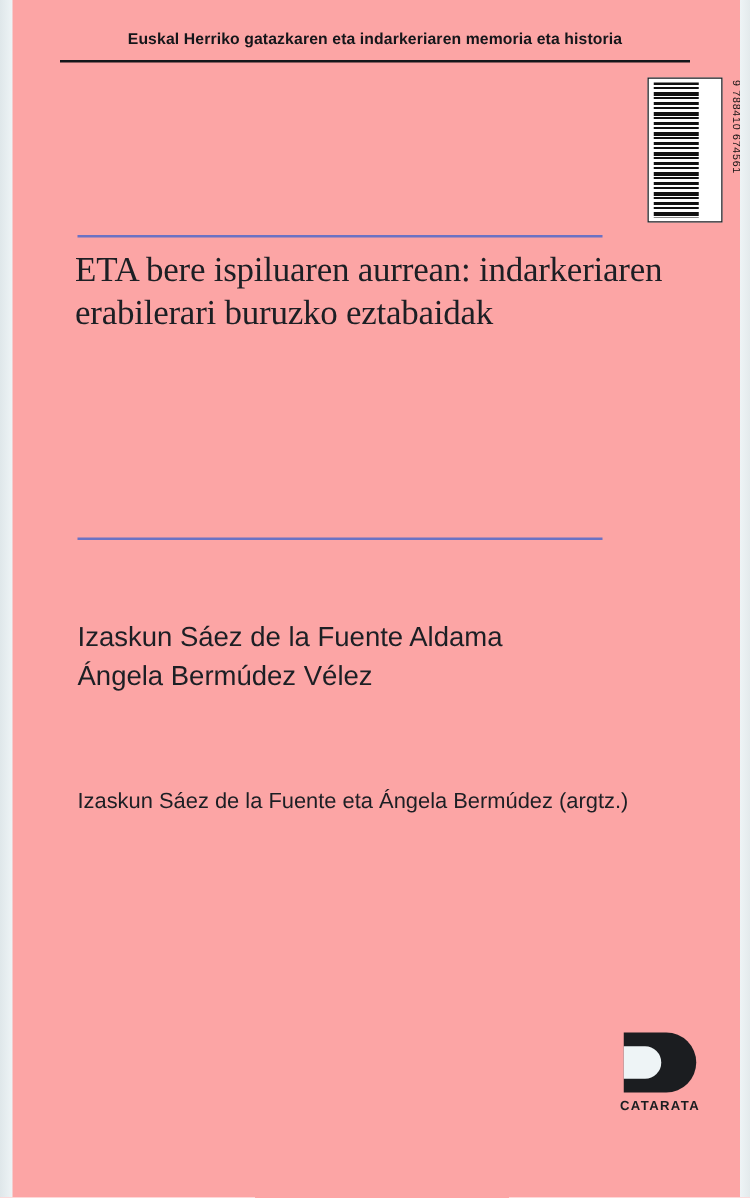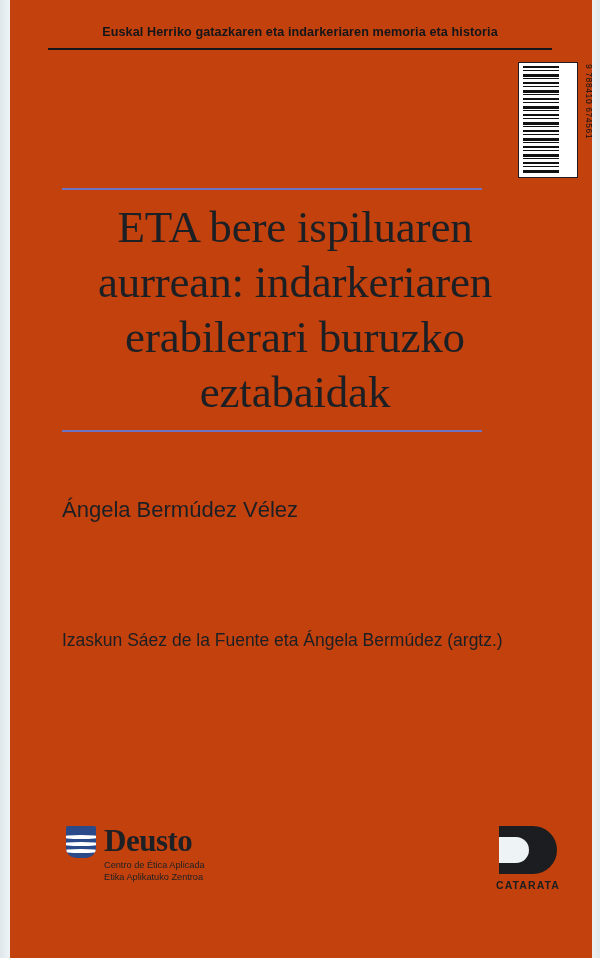--- a/index.html
+++ b/index.html
@@ -4,21 +4,21 @@
 <style>
   html, body {
     margin: 0;
     padding: 0;
     background: #ffffff;
   }
   #cover {
     position: relative;
     width: 600px;
     height: 958px;
-    background: #c2410c;
+    background: #fca5a5;
     overflow: hidden;
     font-family: "Liberation Sans", sans-serif;
   }
   
   #cover:before {
     content: "";
     position: absolute;
     left: 0; top: 0; bottom: 0;
     width: 10px;
     background: linear-gradient(to right, #dfe7ea, #eef4f6);
@@ -114,25 +114,24 @@
     top: 430px;
     height: 2.4px;
     background: #6b72c4;
   }
   .book-title {
     position: absolute;
     left: 60px;
     right: 70px;
     top: 200px;
     font-family: "Liberation Serif", serif;
-    font-size: 45px;
+    font-size: 28px;
     line-height: 1.22;
     color: #1c1f24;
     letter-spacing: -0.2px;
-    text-align: center;
   }
 
   
   .authors {
     position: absolute;
     left: 62px;
     right: 60px;
     top: 494px;
     font-size: 22px;
     line-height: 1.42;
@@ -239,39 +238,26 @@
   <div class="barcode-box">
     <div class="barcode-lines"></div>
   </div>
   <div class="barcode-digits">9 788410 674561</div>
 
   <div class="title-rule-top"></div>
   <div class="book-title">ETA bere ispiluaren aurrean: indarkeriaren erabilerari buruzko eztabaidak</div>
   <div class="title-rule-bottom"></div>
 
   <div class="authors">
+    <div>Izaskun Sáez de la Fuente Aldama</div>
     <div>Ángela Bermúdez Vélez</div>
   </div>
 
   <div class="editors">Izaskun Sáez de la Fuente eta Ángela Bermúdez (argtz.)</div>
 
-  <div class="deusto-block">
-    <div class="deusto-shield">
-      <div class="wave w1"></div>
-      <div class="wave w2"></div>
-      <div class="wave w3"></div>
-    </div>
-    <div>
-      <div class="deusto-wordmark">Deusto</div>
-      <div class="deusto-sub">
-        <div>Centro de Ética Aplicada</div>
-        <div>Etika Aplikatuko Zentroa</div>
-      </div>
-    </div>
-  </div>
 
   <div class="catarata-block">
     <div class="catarata-mark">
       <div class="notch"></div>
     </div>
     <div class="catarata-name">CATARATA</div>
   </div>
 
 </div>
 

